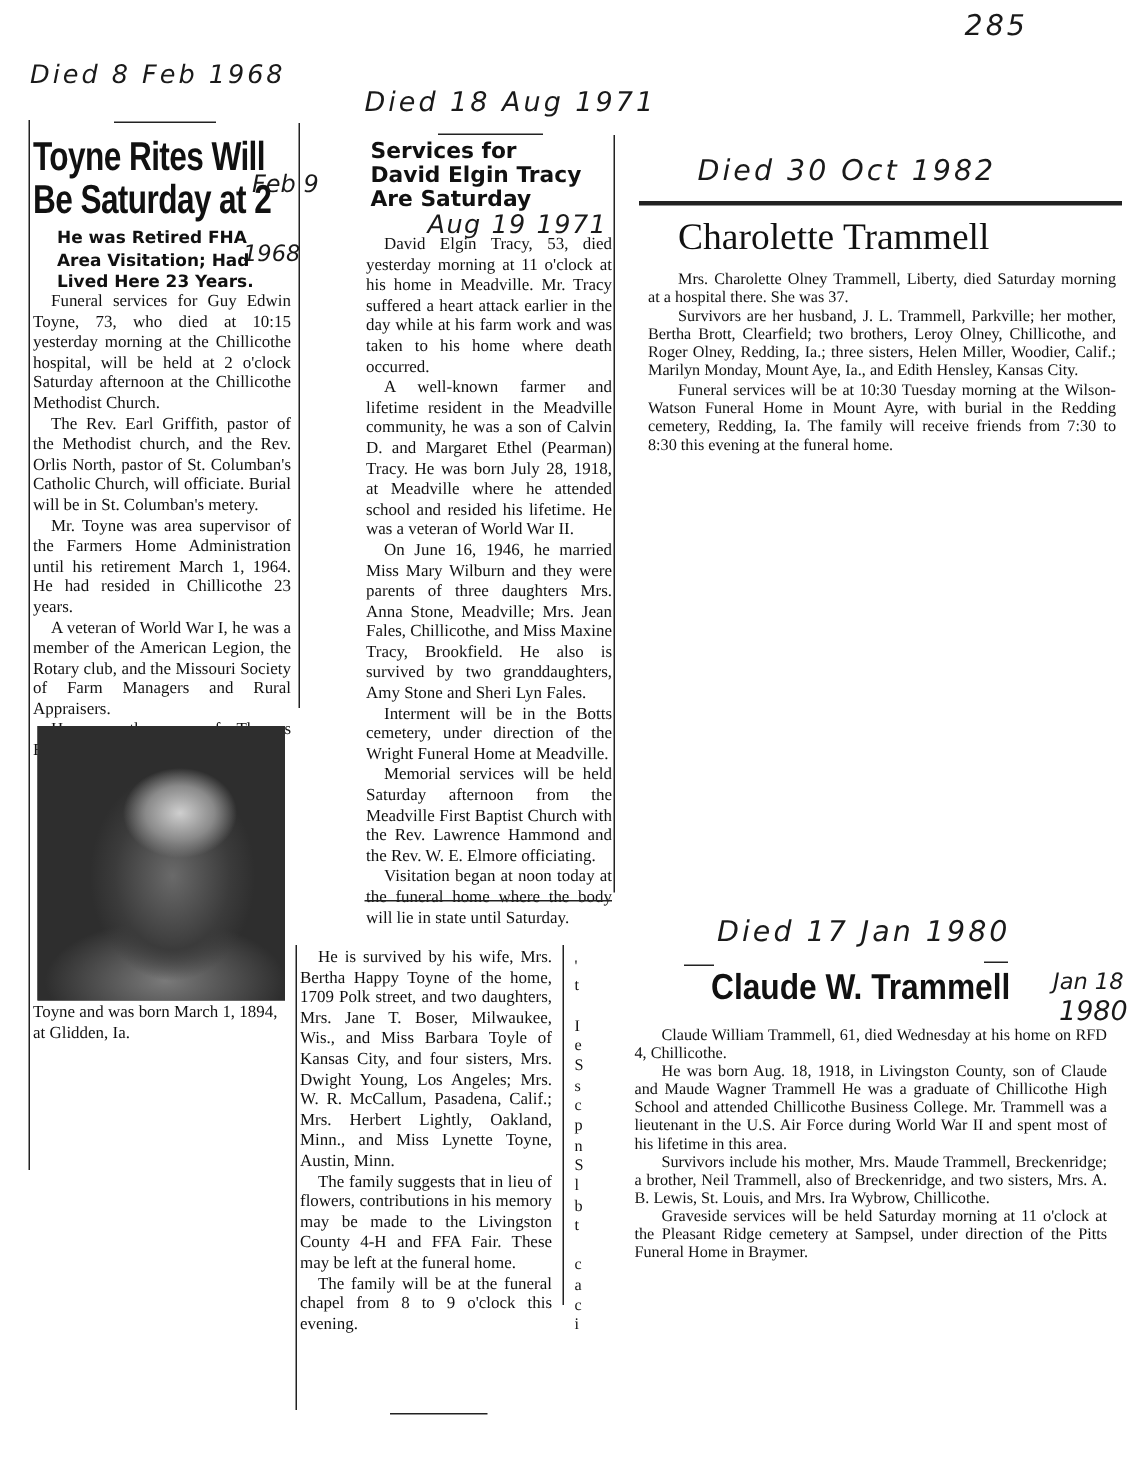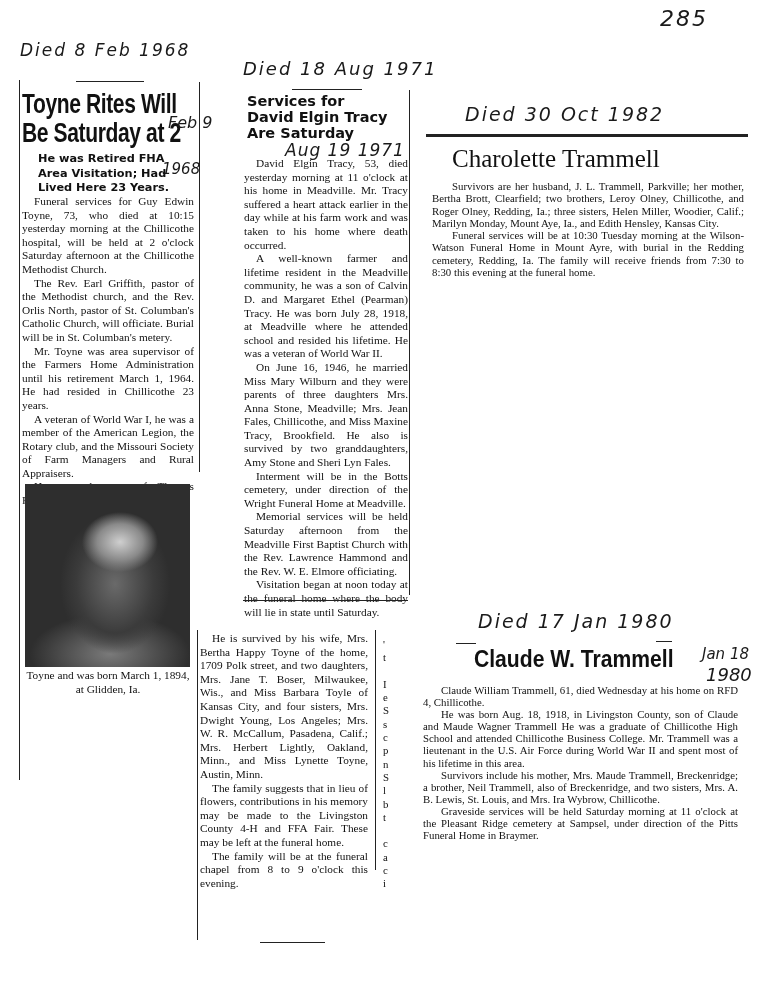--- a/index.html
+++ b/index.html
@@ -37,21 +37,21 @@
   
   #claude-head { left:474px; top:645px; font-family:"Liberation Sans", sans-serif; font-weight:bold; font-size:24px; white-space:nowrap; transform:scaleX(0.88); transform-origin:left top; }
   #claude-body { left:423px; top:684px; width:315px; font-family:"Liberation Serif", serif; font-size:10.8px; line-height:12.1px; text-align:justify; }
   #claude-body p { margin:0; text-indent:18px; }
 
   #margin-fragments { left:383px; top:638px; width:14px; font-family:"Liberation Serif", serif; font-size:10.8px; line-height:13.3px; }
 </style>
 </head>
 <body>
 
-<div class="abs hand" style="left:660px;top:6px;font-size:22px;">285</div>
+<div class="abs hand" style="left:643px;top:6px;font-size:19px;">285</div>
 
 <div class="abs hand" style="left:20px;top:40px;font-size:17px;">Died 8 Feb 1968</div>
 <div class="hline" style="left:76px;top:81px;width:68px;height:1px;"></div>
 <div class="vline" style="left:19px;top:80px;height:700px;"></div>
 <div class="vline" style="left:199px;top:82px;height:390px;"></div>
 
 <div id="toyne-head" class="abs">
   <div>Toyne Rites Will</div>
   <div>Be Saturday at 2</div>
 </div>
@@ -67,21 +67,21 @@
 <div id="toyne-body1" class="abs col-text">
   <p>Funeral services for Guy Edwin Toyne, 73, who died at 10:15 yesterday morning at the Chillicothe hospital, will be held at 2 o'clock Saturday afternoon at the Chillicothe Methodist Church.</p>
   <p>The Rev. Earl Griffith, pastor of the Methodist church, and the Rev. Orlis North, pastor of St. Columban's Catholic Church, will officiate. Burial will be in St. Columban's metery.</p>
   <p>Mr. Toyne was area supervisor of the Farmers Home Administration until his retirement March 1, 1964. He had resided in Chillicothe 23 years.</p>
   <p>A veteran of World War I, he was a member of the American Legion, the Rotary club, and the Missouri Society of Farm Managers and Rural Appraisers.</p>
   <p>He was the son of Thomas Franklin Toyne and May Drew</p>
 </div>
 
 <div id="toyne-photo" class="abs" title="Portrait photo of Guy Edwin Toyne"></div>
 
-<div id="toyne-caption" class="abs col-text" style="text-align:center;">
+<div id="toyne-caption" class="abs col-text" style="text-align:left;">
   <span>Toyne and was born March 1, 1894, at Glidden, Ia.</span>
 </div>
 
 <div class="abs hand" style="left:243px;top:58px;font-size:18px;">Died 18 Aug 1971</div>
 <div class="hline" style="left:292px;top:89px;width:70px;height:1px;"></div>
 <div class="vline" style="left:409px;top:90px;height:505px;"></div>
 
 <div id="tracy-head" class="abs">
   <div>Services for</div>
   <div>David Elgin Tracy</div>
@@ -127,20 +127,21 @@
     <div>c</div>
     <div>a</div>
     <div>c</div>
     <div>i</div>
   </div>
 
 <div class="abs hand" style="left:465px;top:103px;font-size:19px;">Died 30 Oct 1982</div>
 <div class="hline" style="left:426px;top:134px;width:322px;height:3px;"></div>
 <div id="charolette-head" class="abs">Charolette Trammell</div>
 <div id="charolette-body" class="abs">
+  <p>Mrs. Charolette Olney Trammell, Liberty, died Saturday morning at a hospital there. She was 37.</p>
   <p>Survivors are her husband, J. L. Trammell, Parkville; her mother, Bertha Brott, Clearfield; two brothers, Leroy Olney, Chillicothe, and Roger Olney, Redding, Ia.; three sisters, Helen Miller, Woodier, Calif.; Marilyn Monday, Mount Aye, Ia., and Edith Hensley, Kansas City.</p>
   <p>Funeral services will be at 10:30 Tuesday morning at the Wilson-Watson Funeral Home in Mount Ayre, with burial in the Redding cemetery, Redding, Ia. The family will receive friends from 7:30 to 8:30 this evening at the funeral home.</p>
 </div>
 
 <div class="abs hand" style="left:478px;top:610px;font-size:19px;">Died 17 Jan 1980</div>
 <div class="hline" style="left:456px;top:643px;width:20px;height:1px;"></div>
 <div class="hline" style="left:656px;top:641px;width:16px;height:1px;"></div>
 <div id="claude-head" class="abs">Claude W. Trammell</div>
 <div class="abs hand" style="left:702px;top:645px;font-size:15px;letter-spacing:0;">Jan 18</div>
 <div class="abs hand" style="left:706px;top:664px;font-size:18px;letter-spacing:0;">1980</div>

